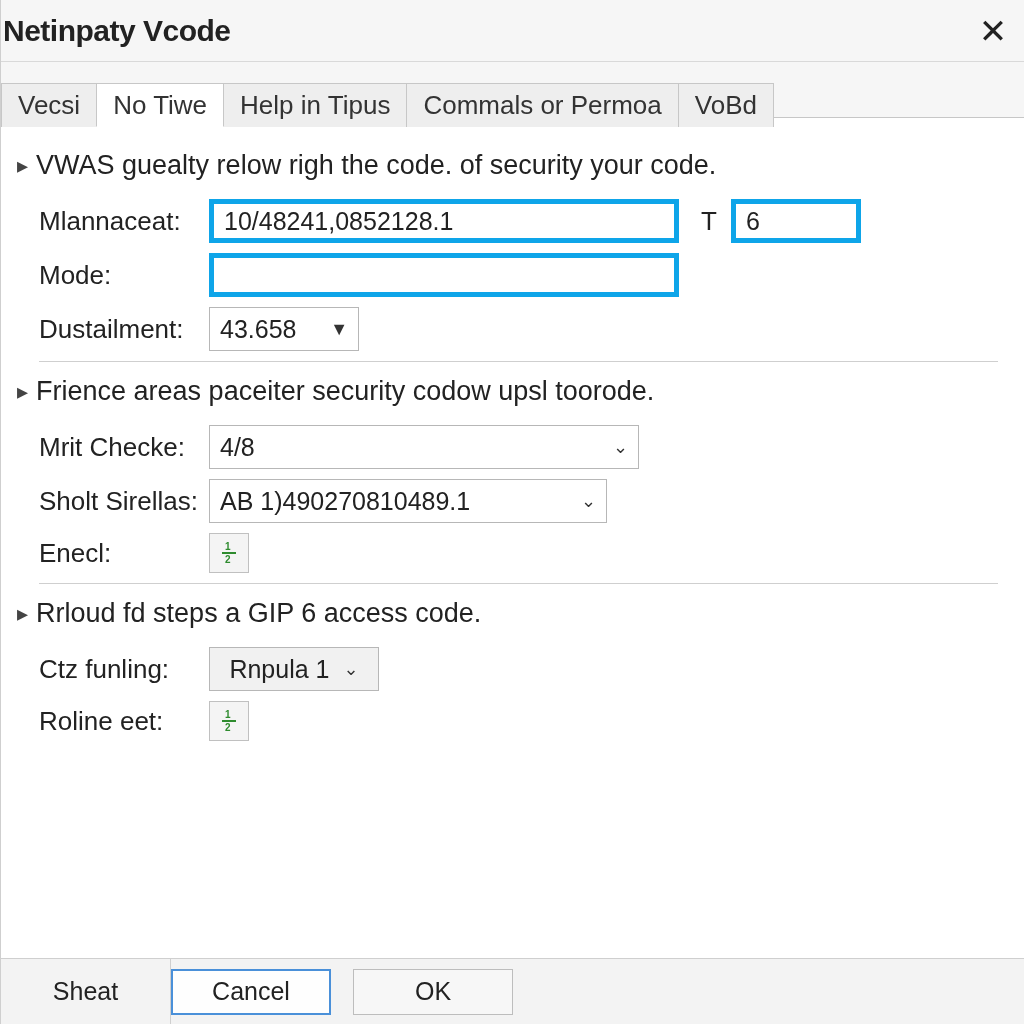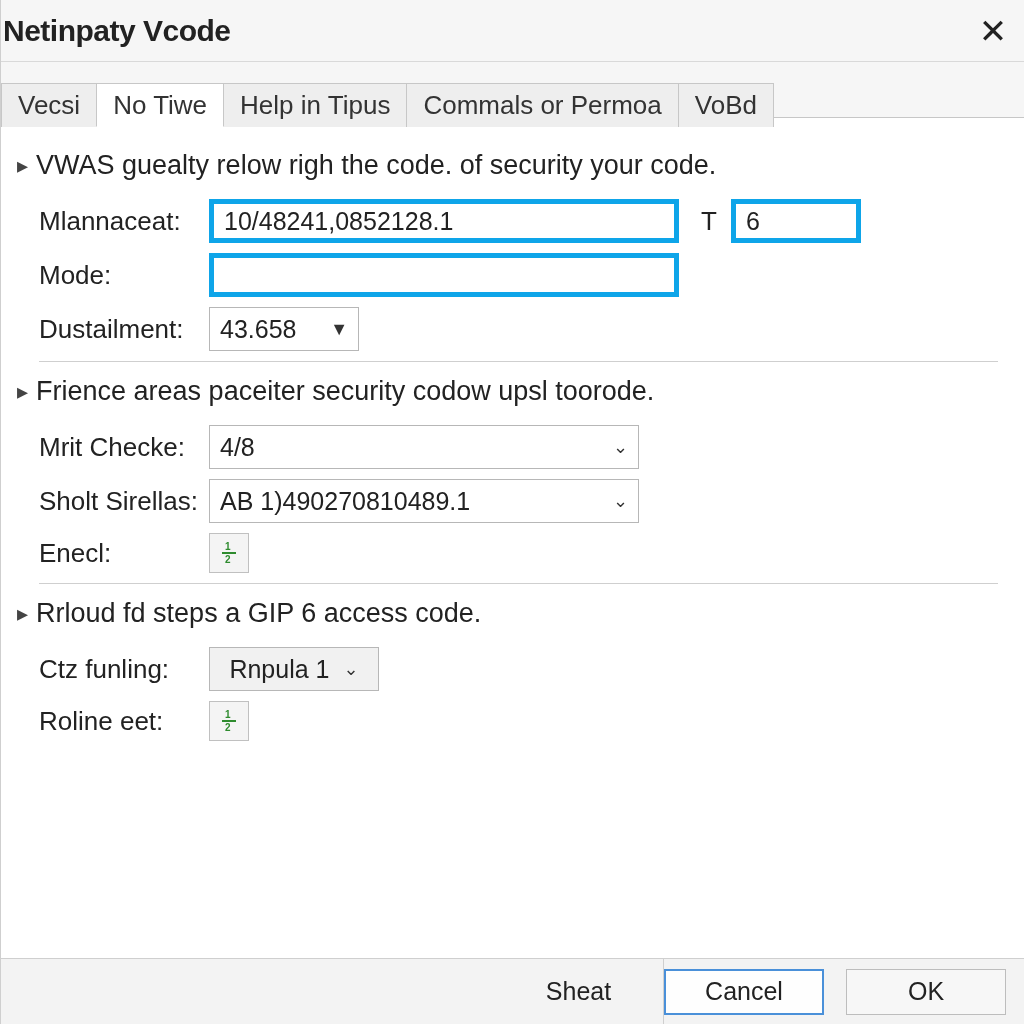--- a/index.html
+++ b/index.html
@@ -121,21 +121,21 @@
     display: flex;
     align-items: center;
     justify-content: space-between;
     padding: 0 10px;
     font-size: 25px;
     cursor: pointer;
   }
   .combo .caret { font-size: 18px; color: #333; margin-left: 14px; }
   .combo.v1 { width: 150px; }
   .combo.v2 { width: 430px; }
-  .combo.v3 { width: 430px; gap: 20px; }
+  .combo.v3 { width: 398px; gap: 20px; }
   .combo.v4 {
     width: 170px;
     background: #f1f1f1;
     justify-content: center;
   }
   .iconbtn {
     width: 40px; height: 40px;
     border: 1px solid #c0c0c0;
     background: #f4f4f4;
     display: flex; align-items: center; justify-content: center;
@@ -147,21 +147,21 @@
     border-top: 1px solid #cfcfcf;
     margin: 10px 0 4px 22px;
   }
   
   .footer {
     height: 66px;
     border-top: 1px solid #cfcfcf;
     background: #f3f3f3;
     display: flex;
     align-items: center;
-    justify-content: flex-end;
+    justify-content: flex-start;
     padding: 0 18px 0 0;
   }
   .btn {
     height: 46px;
     min-width: 160px;
     padding: 0 24px;
     background: #f7f7f7;
     border: 1px solid #bdbdbd;
     font-size: 25px;
     display: flex; align-items: center; justify-content: center;

